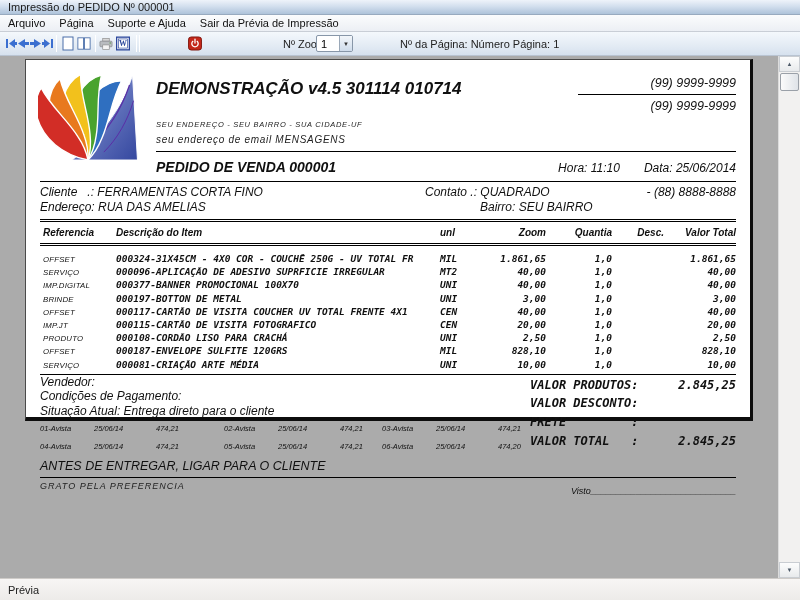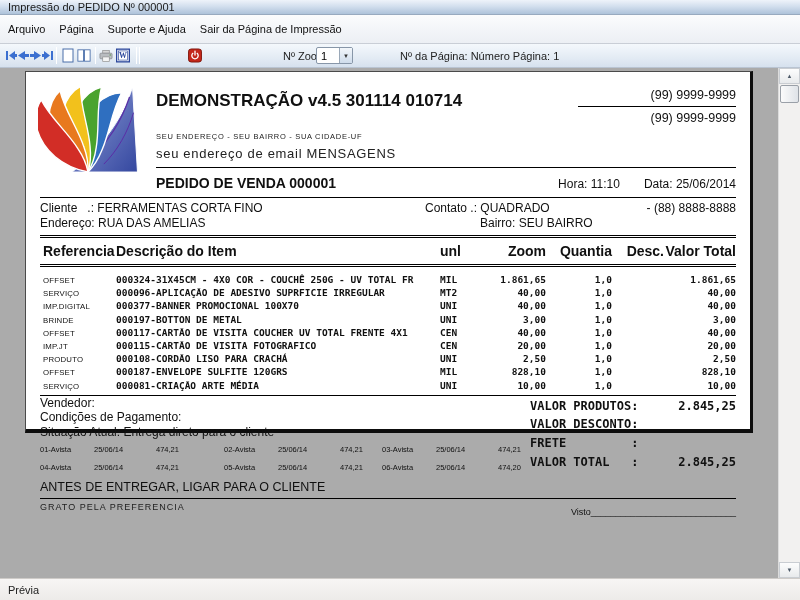--- a/index.html
+++ b/index.html
@@ -5,77 +5,77 @@
   * { margin:0; padding:0; box-sizing:border-box; }
   html,body { width:800px; height:600px; overflow:hidden; }
   body { font-family:"Liberation Sans", sans-serif; background:#ababab; }
   .window { width:800px; height:600px; display:flex; flex-direction:column; }
 
   
   .titlebar { height:15px; background:linear-gradient(180deg,#eef3fa 0%,#d3dfee 45%,#aec3da 100%);
     border-bottom:1px solid #98aabf; font-size:11px; color:#1a1a1a; padding:1px 0 0 8px; }
 
   
-  .menubar { height:29px; background:linear-gradient(180deg,#fbfcfd,#eceff4);
+  .menubar { height:17px; background:linear-gradient(180deg,#fbfcfd,#eceff4);
     border-bottom:1px solid #c9ced6; padding-left:2px; display:flex; align-items:center; }
   .menu-item { font-size:11px; color:#111; padding:2px 6px; margin-right:2px; cursor:default; }
 
   
   .toolbar { height:24px; background:linear-gradient(180deg,#f4f8fc 0%,#e3ebf4 60%,#d6e1ee 100%);
     border-bottom:1px solid #b9c4d2; position:relative; }
   .tb-btn { position:absolute; top:3px; width:14px; height:17px; display:flex; align-items:center; justify-content:center; }
   .tb-sep { position:absolute; top:3px; width:1px; height:17px; background:#b4bfcc; border-right:1px solid #fff; }
   .zoom-label { position:absolute; left:283px; top:6px; font-size:11px; color:#222; }
   .zoom-select { position:absolute; left:316px; top:3px; width:37px; height:17px; background:#fff;
     border:1px solid #8796a8; border-radius:2px; font-size:11px; display:flex; align-items:center; }
   .zoom-select .val { flex:1; padding-left:4px; }
   .zoom-select .dd { width:13px; height:100%; background:linear-gradient(180deg,#f2f6fa,#cfdceb);
     border-left:1px solid #9aa8b8; font-size:6px; color:#333; display:flex; align-items:center; justify-content:center; }
   .page-info { position:absolute; left:400px; top:6px; font-size:11px; color:#222; }
 
   
   .content { flex:1; display:flex; min-height:0; }
   .preview { flex:1; background:#ababab; position:relative; overflow:hidden; }
   .paper { position:absolute; left:25px; top:3px; width:728px; height:362px; background:#fff;
-    border:1px solid #4a4a4a; border-right:3px solid #0d0d0d; border-bottom:4px solid #0d0d0d; }
+    border:1px solid #4a4a4a; border-right:3px solid #0d0d0d; border-bottom:4px solid #0d0d0d;font-style:italic; }
   .doc { padding:14px 14px 0 14px; color:#101010; position:relative; height:100%; }
 
   .pre { white-space:pre; }
   .rule { border-top:1px solid #000; }
   .drule { height:3px; border-top:1px solid #000; border-bottom:1px solid #000; }
 
   
   .doc-header { position:relative; }
   .logo { position:absolute; left:-2px; top:-1px; width:104px; height:91px; }
   .head-main { margin-left:116px; }
   .head-row1 { display:flex; }
   .company-block { flex:1; padding-top:5px; }
   .company-name { font-size:17px; font-weight:bold; }
   .company-address { font-size:7.5px; letter-spacing:.7px; margin-top:21px; color:#222; }
-  .company-email { font-size:13px; letter-spacing:.7px; margin-top:5px; color:#222; }
+  .company-email { font-size:10px; letter-spacing:.7px; margin-top:5px; color:#222; }
   .phones { width:158px; text-align:right; font-size:12.5px; }
   .phone1 { padding:2px 0 4px; border-bottom:1px solid #000; }
   .phone2 { padding-top:4px; }
   .head-rule { margin-top:6px; }
   .order-row { display:flex; align-items:baseline; padding:7px 0 6px; }
   .order-title { flex:1; font-size:14px; font-weight:bold; }
   .order-time { font-size:12px; margin-right:24px; }
   .order-date { font-size:12px; }
 
   
   .client { margin-top:3px; }
   .crow { position:relative; height:14.5px; font-size:12px; }
   .crow span { position:absolute; white-space:pre; }
   .p-l { left:0; } .p-r { right:0; }
   .r1-m { left:385px; } .r2-m { left:440px; }
   .r3-m { left:315px; } .r3-uf { left:570px; } .r3-cep { left:615px; } .r3-cepv { left:668px; }
   .client-rule { margin-top:5px; }
 
   
-  .thead { display:flex; font-size:14px; font-weight:bold; padding:5px 0 5px; align-items:baseline; }
+  .thead { display:flex; font-size:10px; font-weight:bold; padding:5px 0 5px; align-items:baseline; }
   .c-ref { width:70px; padding-left:3px; }
   .c-desc { flex:1; padding-left:6px; }
   .c-unit { width:48px; padding-left:12px; }
   .c-valor { width:70px; text-align:right; }
   .c-qty { width:66px; text-align:right; }
   .c-disc { width:52px; text-align:right; }
   .c-total { width:72px; text-align:right; }
   .items { margin-top:7px; }
   .item-row { display:flex; height:13.2px; align-items:baseline; }
   .item-row .c-ref { font-size:7.8px; letter-spacing:.2px; }
@@ -122,21 +122,21 @@
   </div>
 
   <div class="menubar">
 
       <span class="menu-item">Arquivo</span>
 
       <span class="menu-item">Página</span>
 
       <span class="menu-item">Suporte e Ajuda</span>
 
-      <span class="menu-item">Sair da Página de Impressão</span>
+      <span class="menu-item">Sair da Prévia de Impressão</span>
     </div>
 
   <div class="toolbar">
     <div class="tb-btn" style="left:4px">
       <svg width="13" height="13" viewBox="0 0 13 13">
           <rect x="1" y="2" width="2" height="9" fill="#3b6fd0"></rect>
           <polygon points="4,6.5 10,2 10,5 12,5 12,8 10,8 10,11" fill="#3b6fd0"></polygon>
         </svg>
     </div>
     <div class="tb-btn" style="left:16px">

